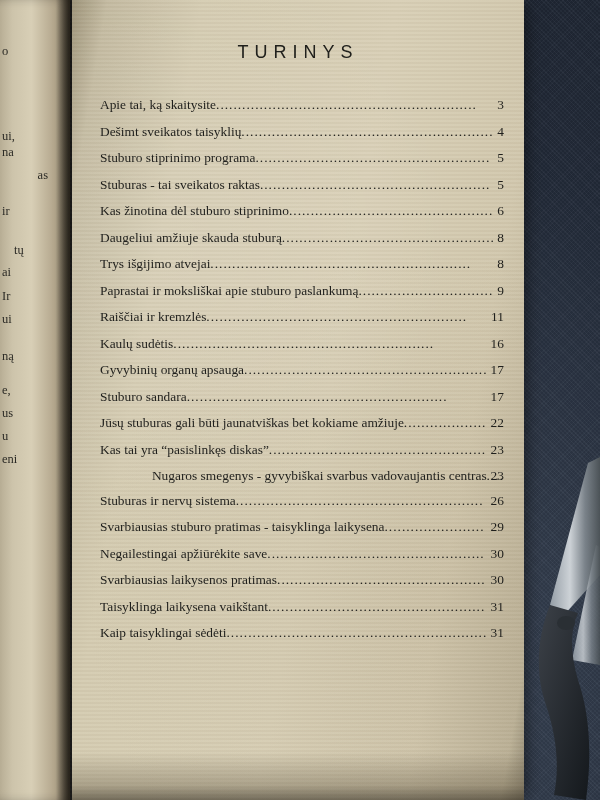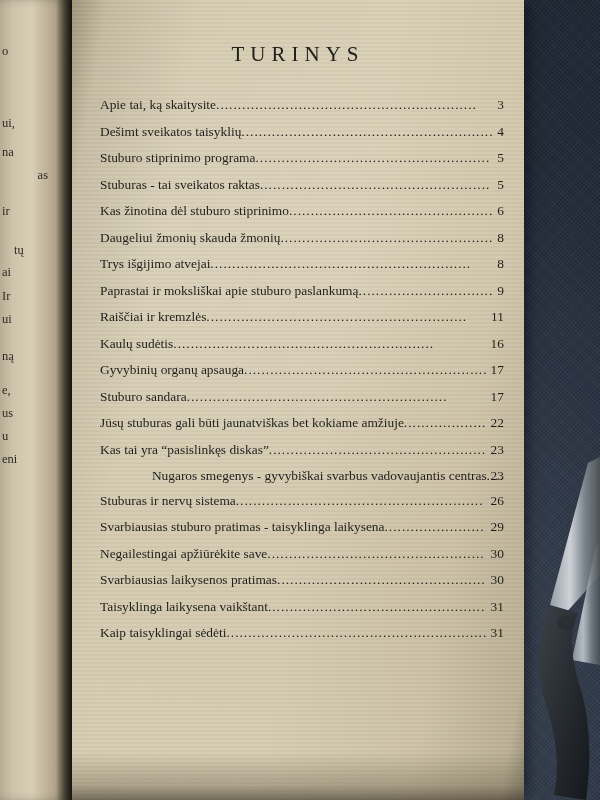--- a/index.html
+++ b/index.html
@@ -106,24 +106,24 @@
     pointer-events: none;
   }
 
   
   .toc-title {
     position: absolute;
     top: 42px;
     left: 0;
     width: 452px;
     text-align: center;
-    font-size: 21px;
+    font-size: 18px;
     letter-spacing: 6px;
     color: #20201c;
-    font-family: Liberation Serif, serif;
+    font-family: Liberation Sans, sans-serif;
   }
   .toc {
     position: absolute;
     top: 96px;
     left: 28px;
     width: 404px;
   }
   .entry {
     display: block;
     position: relative;
@@ -158,21 +158,21 @@
   .tight { margin-bottom: 7px; }
 </style>
 </head>
 <body>
 
 <div id="photo">
   <div class="fabric-noise"></div>
 
   <div class="left-page">
     <div class="ltext" style="top:40px;">o</div>
-    <div class="ltext" style="top:112px;">ui,</div>
+    <div class="ltext" style="top:125px;">ui,</div>
     <div class="ltext" style="top:141px;">na</div>
     <div class="ltext" style="top:164px;text-align:right;">as</div>
     <div class="ltext" style="top:200px;">ir</div>
     <div class="ltext" style="top:239px;margin-left:12px;">tų</div>
     <div class="ltext" style="top:261px;">ai</div>
     <div class="ltext" style="top:285px;">Ir</div>
     <div class="ltext" style="top:308px;">ui</div>
     <div class="ltext" style="top:345px;">ną</div>
     <div class="ltext" style="top:379px;">e,</div>
     <div class="ltext" style="top:402px;">us</div>
@@ -186,21 +186,21 @@
     <div class="page-grain"></div>
 
     <div class="toc-title">TURINYS</div>
 
     <div class="toc" id="toc">
         <div class="entry"><span class="lbl">Apie tai, ką skaitysite</span><span class="dots">............................................................</span><span class="pg">3</span></div>
         <div class="entry"><span class="lbl">Dešimt sveikatos taisyklių</span><span class="dots">..........................................................</span><span class="pg">4</span></div>
         <div class="entry"><span class="lbl">Stuburo stiprinimo programa</span><span class="dots">......................................................</span><span class="pg">5</span></div>
         <div class="entry"><span class="lbl">Stuburas - tai sveikatos raktas</span><span class="dots">.....................................................</span><span class="pg">5</span></div>
         <div class="entry"><span class="lbl">Kas žinotina dėl stuburo stiprinimo</span><span class="dots">...............................................</span><span class="pg">6</span></div>
-        <div class="entry"><span class="lbl">Daugeliui žmonių skauda žmonių</span><span class="dots">.................................................</span><span class="pg">8</span></div>
+        <div class="entry"><span class="lbl">Daugeliui amžiuje skauda stuburą</span><span class="dots">.................................................</span><span class="pg">8</span></div>
         <div class="entry"><span class="lbl">Trys išgijimo atvejai</span><span class="dots">............................................................</span><span class="pg">8</span></div>
         <div class="entry"><span class="lbl">Paprastai ir moksliškai apie stuburo paslankumą</span><span class="dots">...............................</span><span class="pg">9</span></div>
         <div class="entry"><span class="lbl">Raiščiai ir kremzlės</span><span class="dots">............................................................</span><span class="pg">11</span></div>
         <div class="entry"><span class="lbl">Kaulų sudėtis</span><span class="dots">............................................................</span><span class="pg">16</span></div>
         <div class="entry"><span class="lbl">Gyvybinių organų apsauga</span><span class="dots">........................................................</span><span class="pg">17</span></div>
         <div class="entry"><span class="lbl">Stuburo sandara</span><span class="dots">............................................................</span><span class="pg">17</span></div>
         <div class="entry"><span class="lbl">Jūsų stuburas gali būti jaunatviškas bet kokiame amžiuje</span><span class="dots">...................</span><span class="pg">22</span></div>
         <div class="entry"><span class="lbl">Kas tai yra “pasislinkęs diskas”</span><span class="dots">..................................................</span><span class="pg">23</span></div>
         <div class="entry two-line tight"><span class="lbl">Nugaros smegenys - gyvybiškai svarbus vadovaujantis centras</span><span class="dots">....</span><span class="pg">23</span></div>
         <div class="entry"><span class="lbl">Stuburas ir nervų sistema</span><span class="dots">.........................................................</span><span class="pg">26</span></div>

